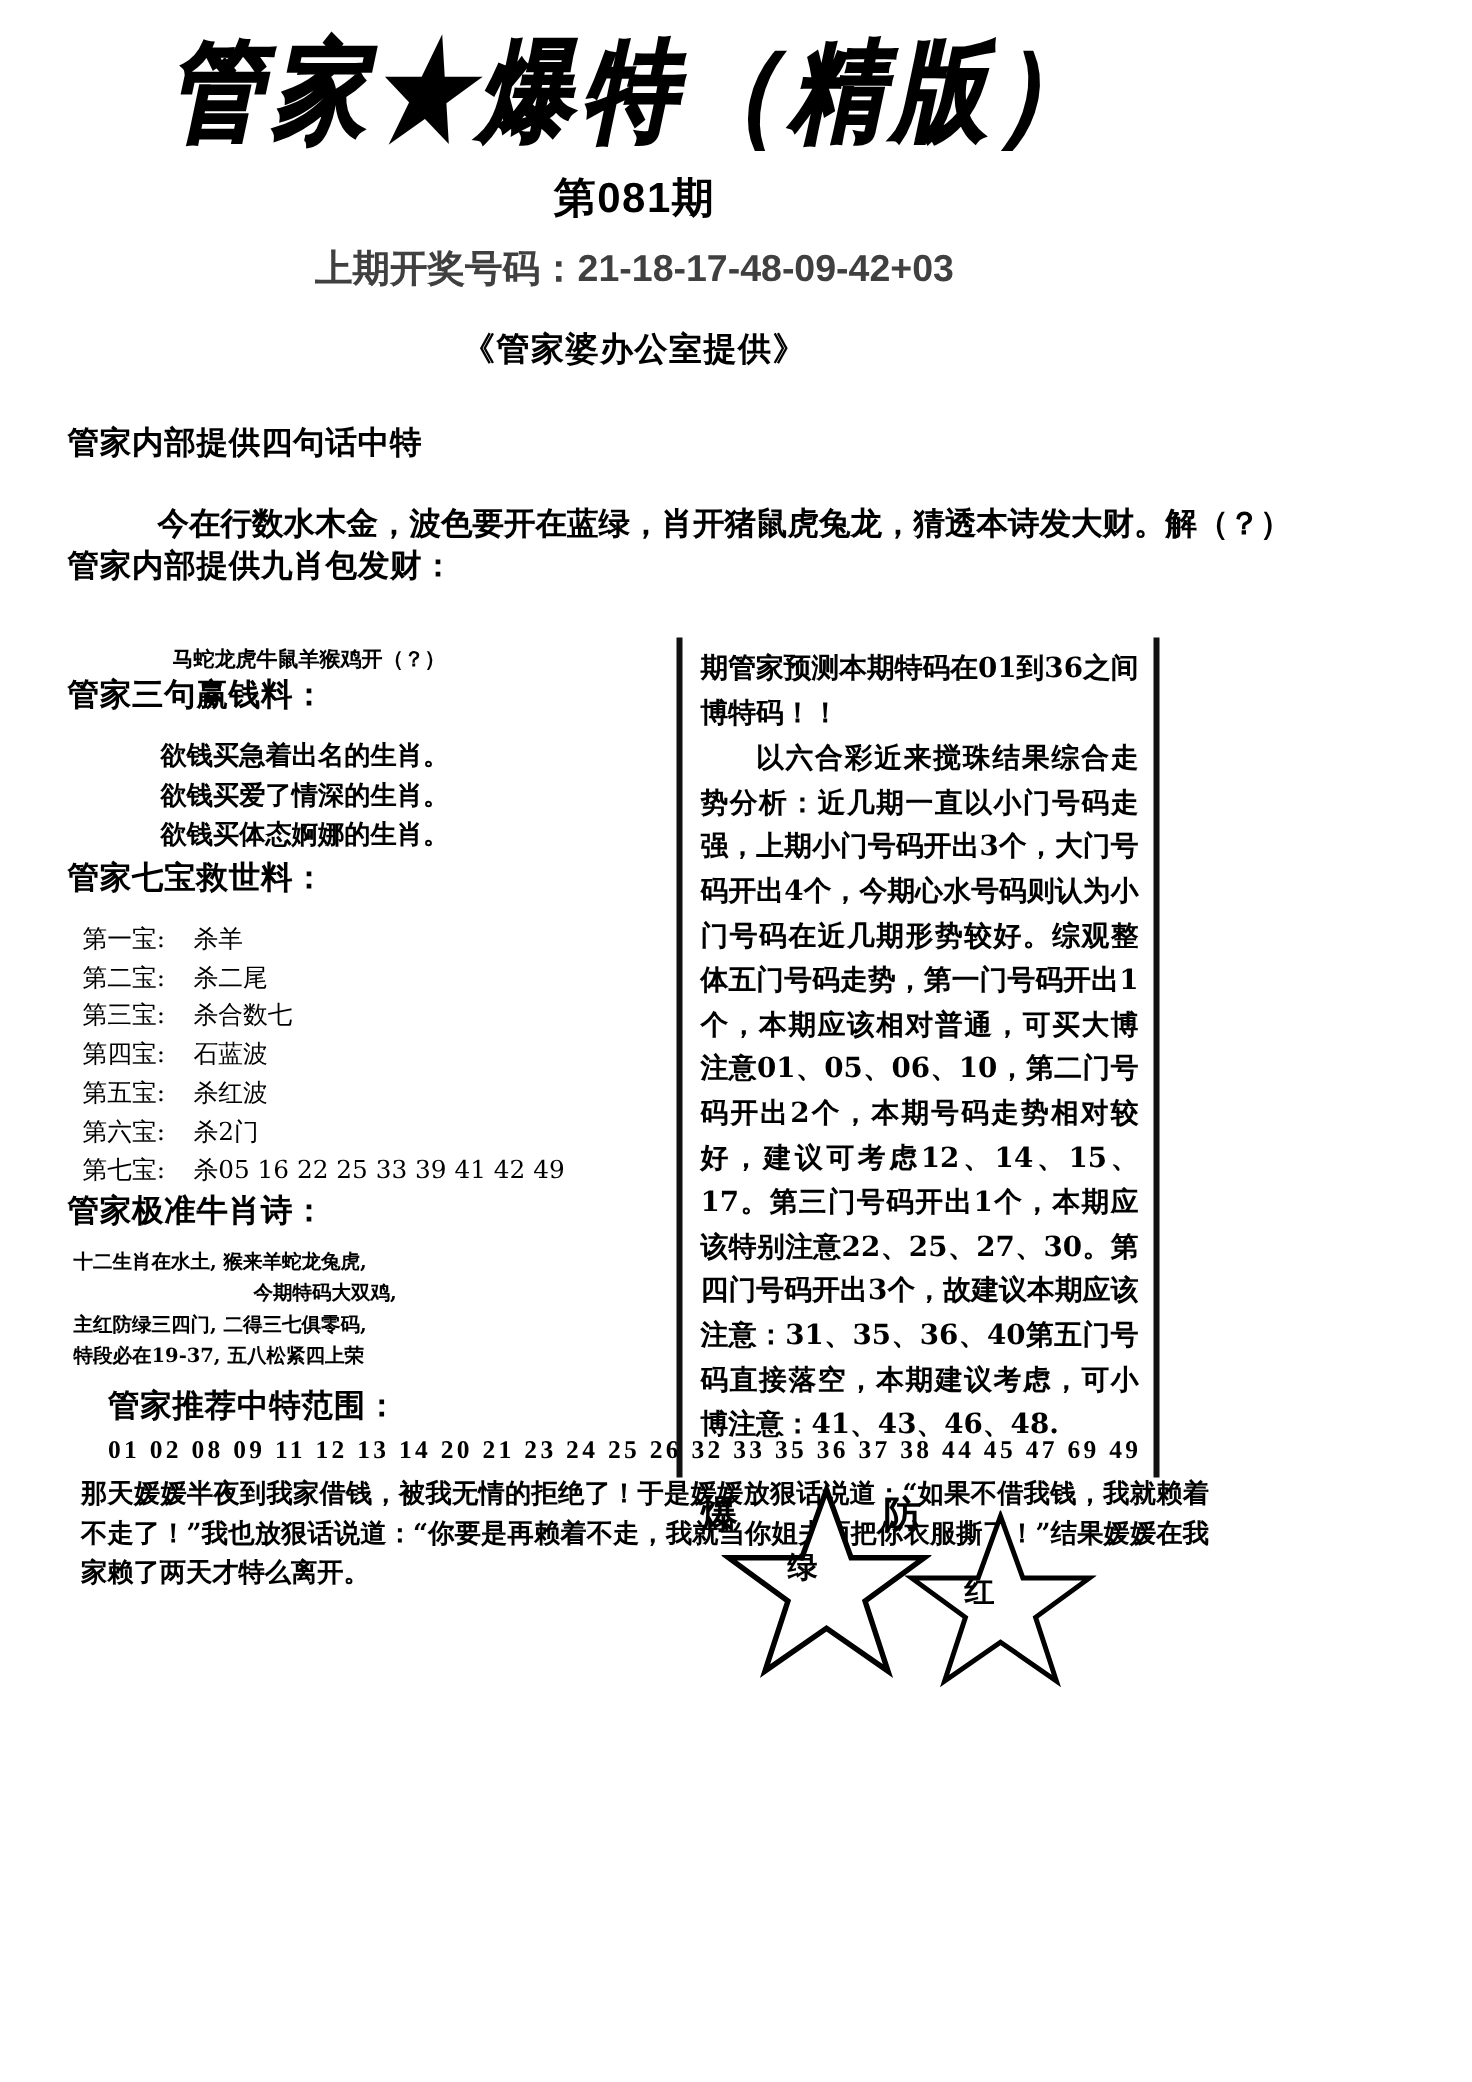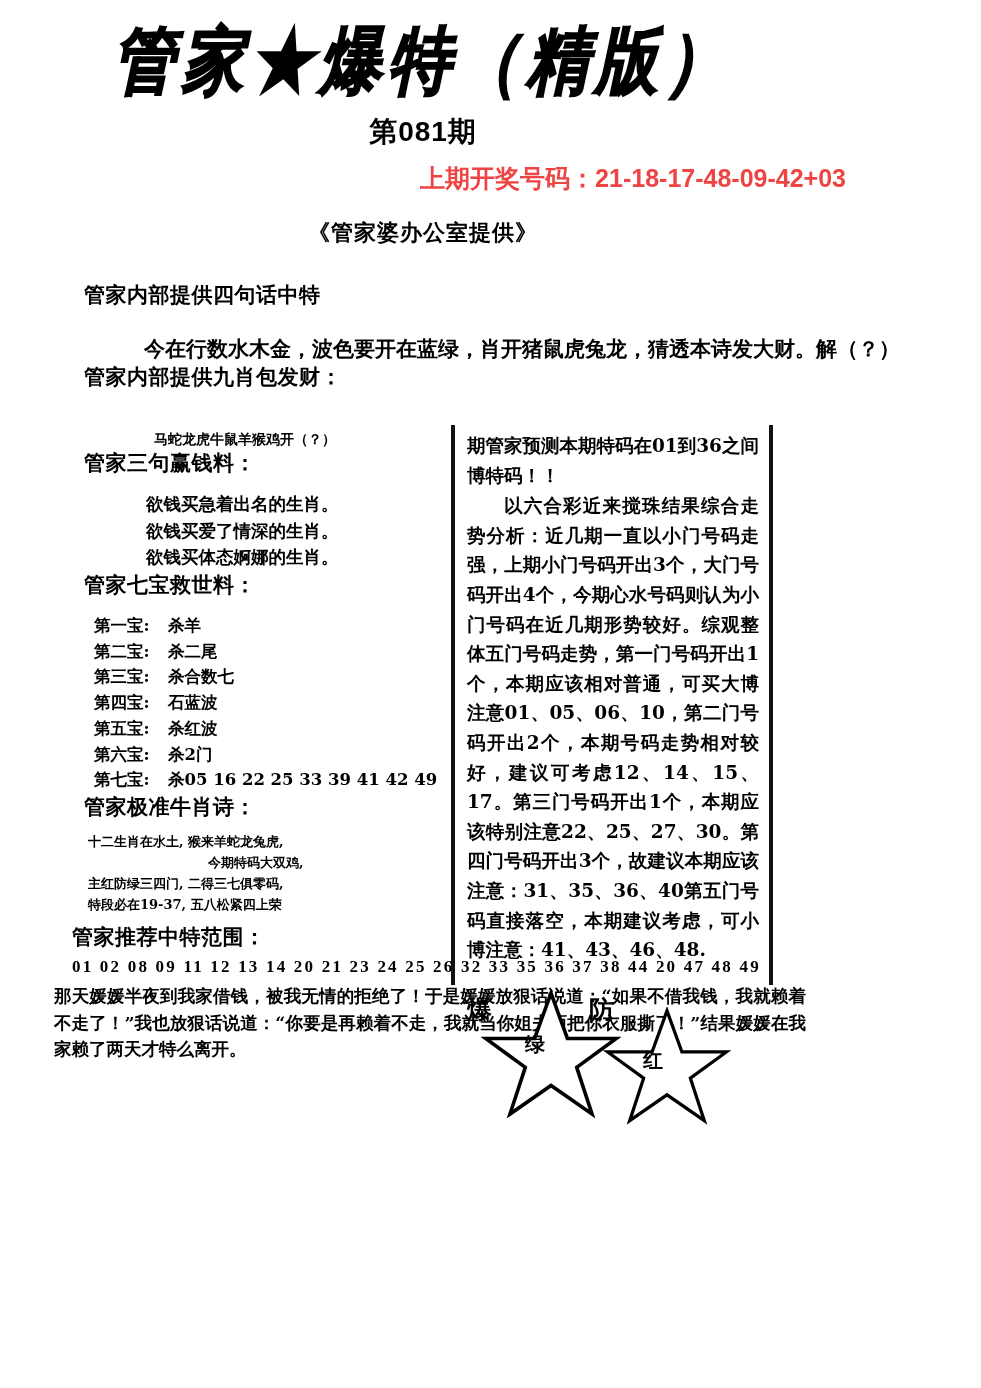--- a/index.html
+++ b/index.html
@@ -39,41 +39,40 @@
     margin-top:26px;
     font-size:28px;
     font-weight:900;
     font-family:"Liberation Sans",sans-serif;
     letter-spacing:1px;
   }
   .last-draw{
     margin-top:11px;
     font-size:25px;
     font-weight:900;
-    color:#ef4444;
+    color:#404040;
     font-family:"Liberation Sans",sans-serif;
     letter-spacing:0px;
-    text-align:right;
   }
   .provider{
     margin-top:23px;
     font-size:22px;
     font-weight:700;
     font-family:"DejaVu Serif","Liberation Serif",serif;
     letter-spacing:1px;
   }
 
   
   .content{
     position:relative;
     margin-top:33px;
   }
   .left-col{
     width:470px;
-    padding-left:84px;
+    padding-left:45px;
     box-sizing:border-box;
   }
   h2.sec{
     font-family:"DejaVu Serif","Liberation Serif",serif;
     font-size:21px;
     font-weight:900;
     margin:0;
     letter-spacing:0.5px;
   }
   .sec-1{margin-left:0px;}
@@ -107,21 +106,21 @@
     font-weight:600;
     line-height:1.52;
   }
   .treasure-list{
     margin-top:14px;
     margin-left:10px;
   }
   .treasure-row{
     font-size:16.5px;
     font-family:"DejaVu Serif","Liberation Serif",serif;
-    font-weight:700;
+    font-weight:400;
     line-height:1.56;
     white-space:nowrap;
   }
   .treasure-row .tlabel{display:inline-block;min-width:74px;}
   .zodiac-poem{margin-top:10px;margin-left:4px;}
   .zodiac-poem .pline{
     font-size:13px;
     font-family:"DejaVu Serif","Liberation Serif",serif;
     font-weight:600;
     line-height:1.62;
@@ -289,17 +288,17 @@
           </svg>
         </div>
         <div class="star-label" style="left:122px;top:14px;">防</div>
         <div class="star-inner" style="left:176px;top:68px;">红</div>
       </div>
     </div>
   </div>
 
   <div class="bottom">
     <h2 class="sec sec-6">管家推荐中特范围：</h2>
-    <div class="range-nums">01 02 08 09 11 12 13 14 20 21 23 24 25 26 32 33 35 36 37 38 44 20 47 48 49</div>
+    <div class="range-nums">01 02 08 09 11 12 13 14 20 21 23 24 25 26 32 33 35 36 37 38 44 45 47 69 49</div>
     <div class="humor-body">那天媛媛半夜到我家借钱，被我无情的拒绝了！于是媛媛放狠话说道：“如果不借我钱，我就赖着不走了！”我也放狠话说道：“你要是再赖着不走，我就当你姐夫面把你衣服撕了！”结果媛媛在我家赖了两天才特么离开。</div>
   </div>
 
 </div>
 
 </body></html>

